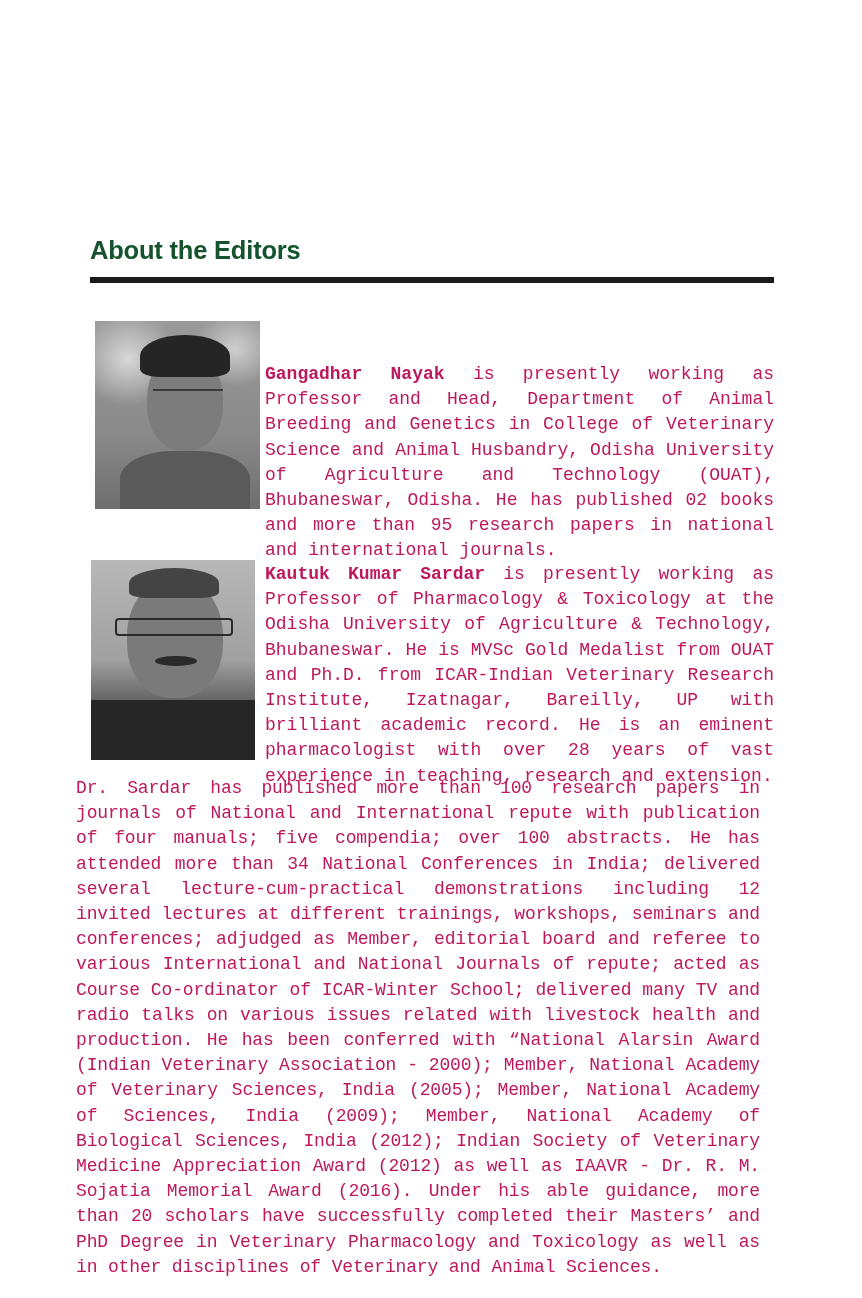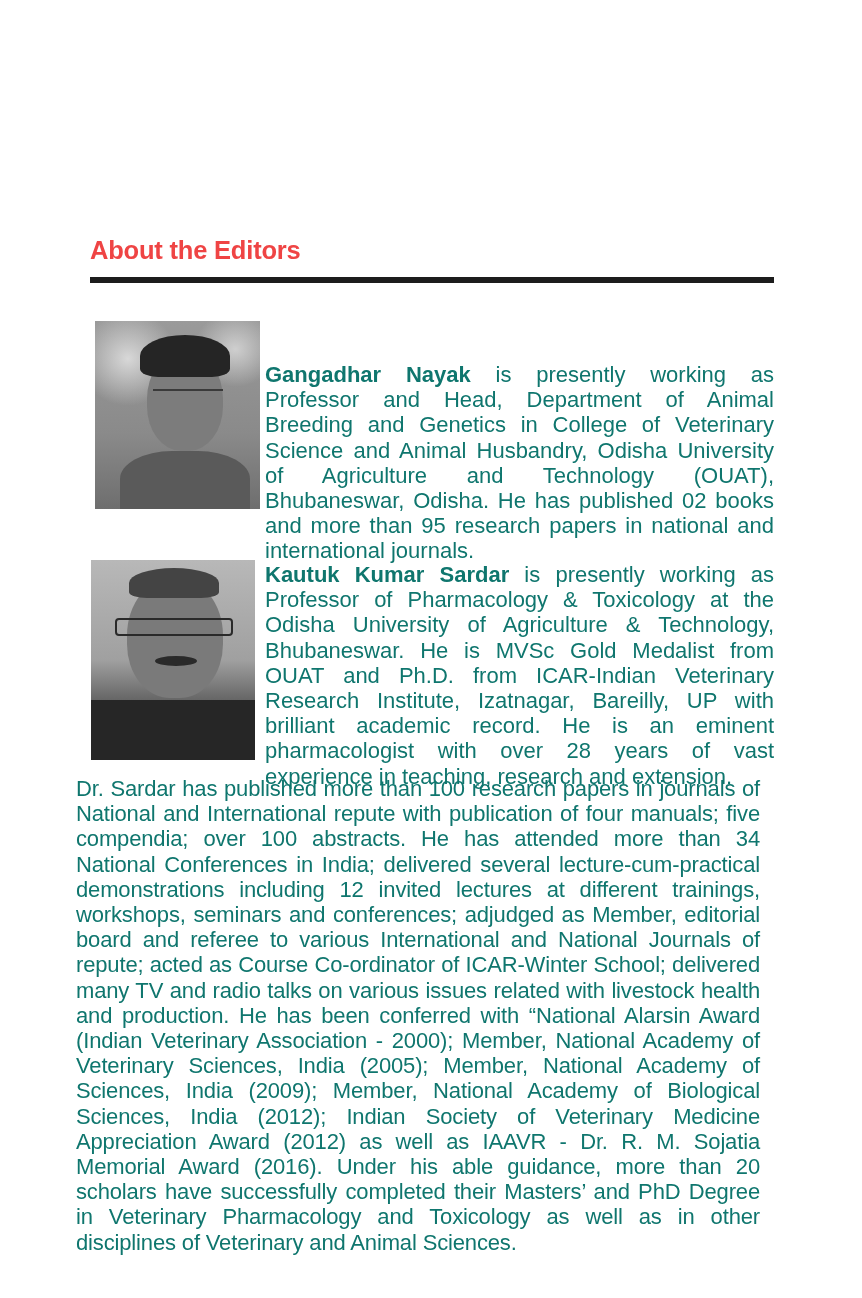--- a/index.html
+++ b/index.html
@@ -1,42 +1,42 @@
 <!DOCTYPE html>
 <html><head>
 <meta charset="utf-8">
 <style>
   html, body { margin: 0; padding: 0; background: #ffffff; }
   body { width: 862px; height: 1298px; position: relative; overflow: hidden; color: #1a1a1a; }
   .heading {
     position: absolute; left: 90px; top: 236px;
     font-family: "Liberation Sans", sans-serif; font-weight: bold; font-size: 25.5px;
-    letter-spacing: -0.2px; color: #ef4444;
+    letter-spacing: -0.2px; color: #14532d;
   }
   .rule { position: absolute; left: 90px; top: 277px; width: 684px; height: 6px; background: #1c1c1c; }
   .photo { position: absolute; overflow: hidden; }
   .photo1 { left: 95px; top: 321px; width: 165px; height: 188px;
     background: radial-gradient(ellipse 30% 25% at 20% 20%, #d8d8d8, transparent),
                 radial-gradient(ellipse 25% 20% at 85% 15%, #cfcfcf, transparent),
                 linear-gradient(180deg, #9a9a9a 0%, #8a8a8a 60%, #6e6e6e 100%); }
   .photo2 { left: 91px; top: 560px; width: 164px; height: 200px;
     background: linear-gradient(180deg, #b8b8b8 0%, #a0a0a0 50%, #3a3a3a 85%, #2c2c2c 100%); }
   .face { position: absolute; border-radius: 48% 48% 45% 45%; }
   .photo1 .hair { position:absolute; left:45px; top:14px; width:90px; height:42px; background:#252525; border-radius:50% 50% 20% 20%; }
   .photo1 .face { left:52px; top:30px; width:76px; height:100px; background:#7c7c7c; }
   .photo1 .glasses { position:absolute; left:58px; top:68px; width:70px; height:6px; border-top:2px solid #3a3a3a; }
   .photo1 .body { position:absolute; left:25px; top:130px; width:130px; height:70px; background:#5a5a5a; border-radius:40% 40% 0 0; }
   .photo2 .hair { position:absolute; left:38px; top:8px; width:90px; height:30px; background:#444; border-radius:50% 50% 20% 20%; }
   .photo2 .face { left:36px; top:18px; width:96px; height:120px; background:#7a7a7a; }
   .photo2 .glasses { position:absolute; left:24px; top:58px; width:114px; height:14px; border:2px solid #2a2a2a; border-radius:4px; }
   .photo2 .mustache { position:absolute; left:64px; top:96px; width:42px; height:10px; background:#2a2a2a; border-radius:50%; }
   .photo2 .body { position:absolute; left:0; top:140px; width:164px; height:60px; background:#262626; }
   .para {
-    position: absolute; font-family: Liberation Sans, sans-serif; font-size: 22px; line-height: 25.2px;
-    text-align: justify; color: #0f766e; margin: 0;
+    position: absolute; font-family: Liberation Mono, monospace; font-size: 18px; line-height: 25.2px;
+    text-align: justify; color: #be185d; margin: 0;
   }
   .bio1 { left: 265px; top: 362px; width: 509px; }
   .bio2 { left: 265px; top: 562px; width: 509px; }
   .bio3 { left: 76px; top: 776px; width: 684px; letter-spacing: -0.15px; }
   .bio1, .bio2 { text-align-last: left; }
   .name { font-weight: bold; }
 </style>
 </head>
 <body>
 

